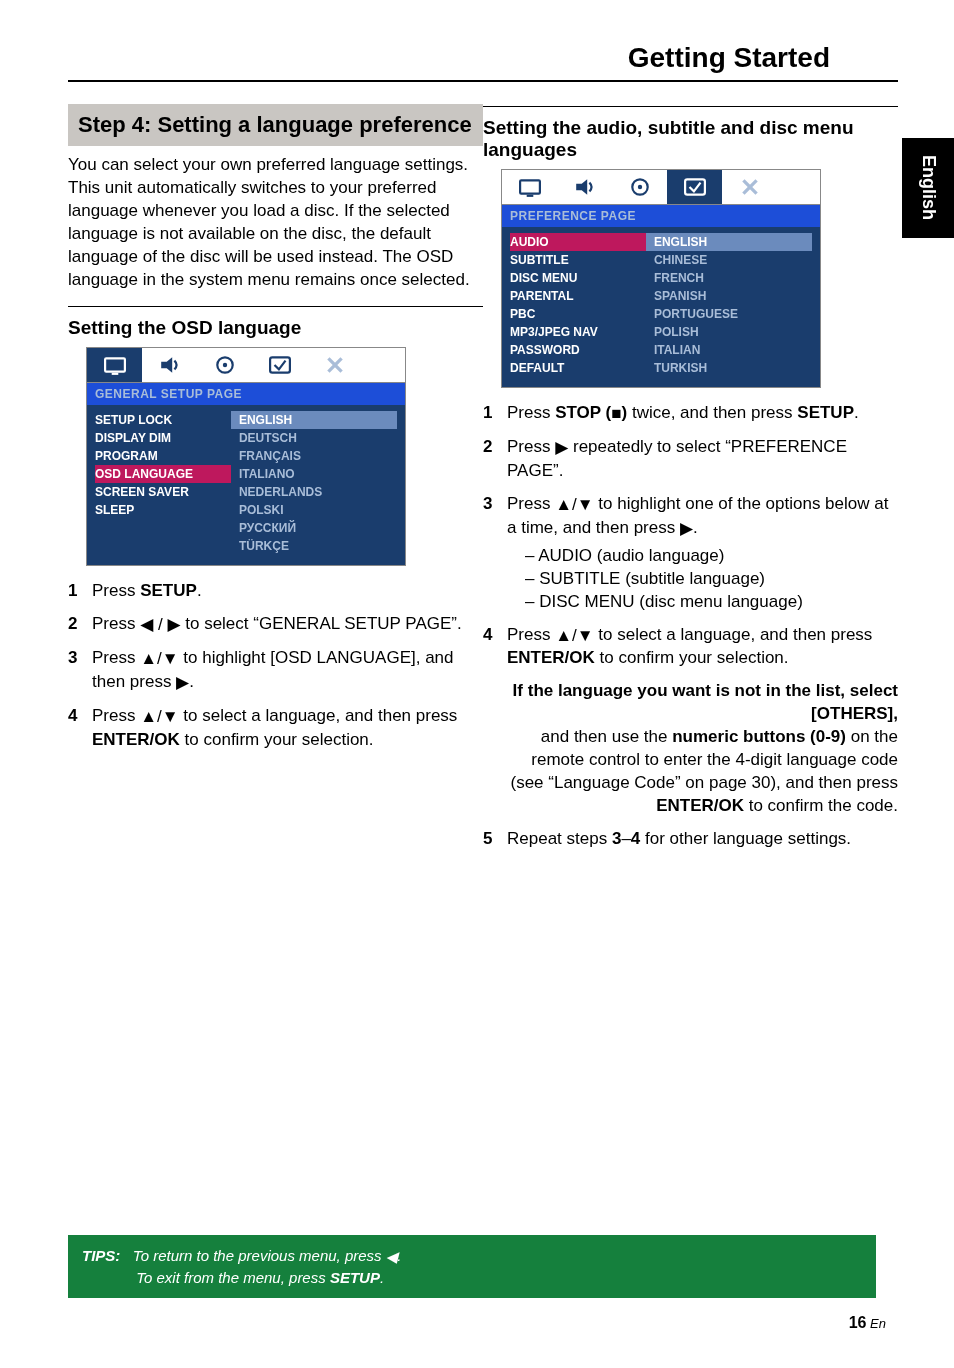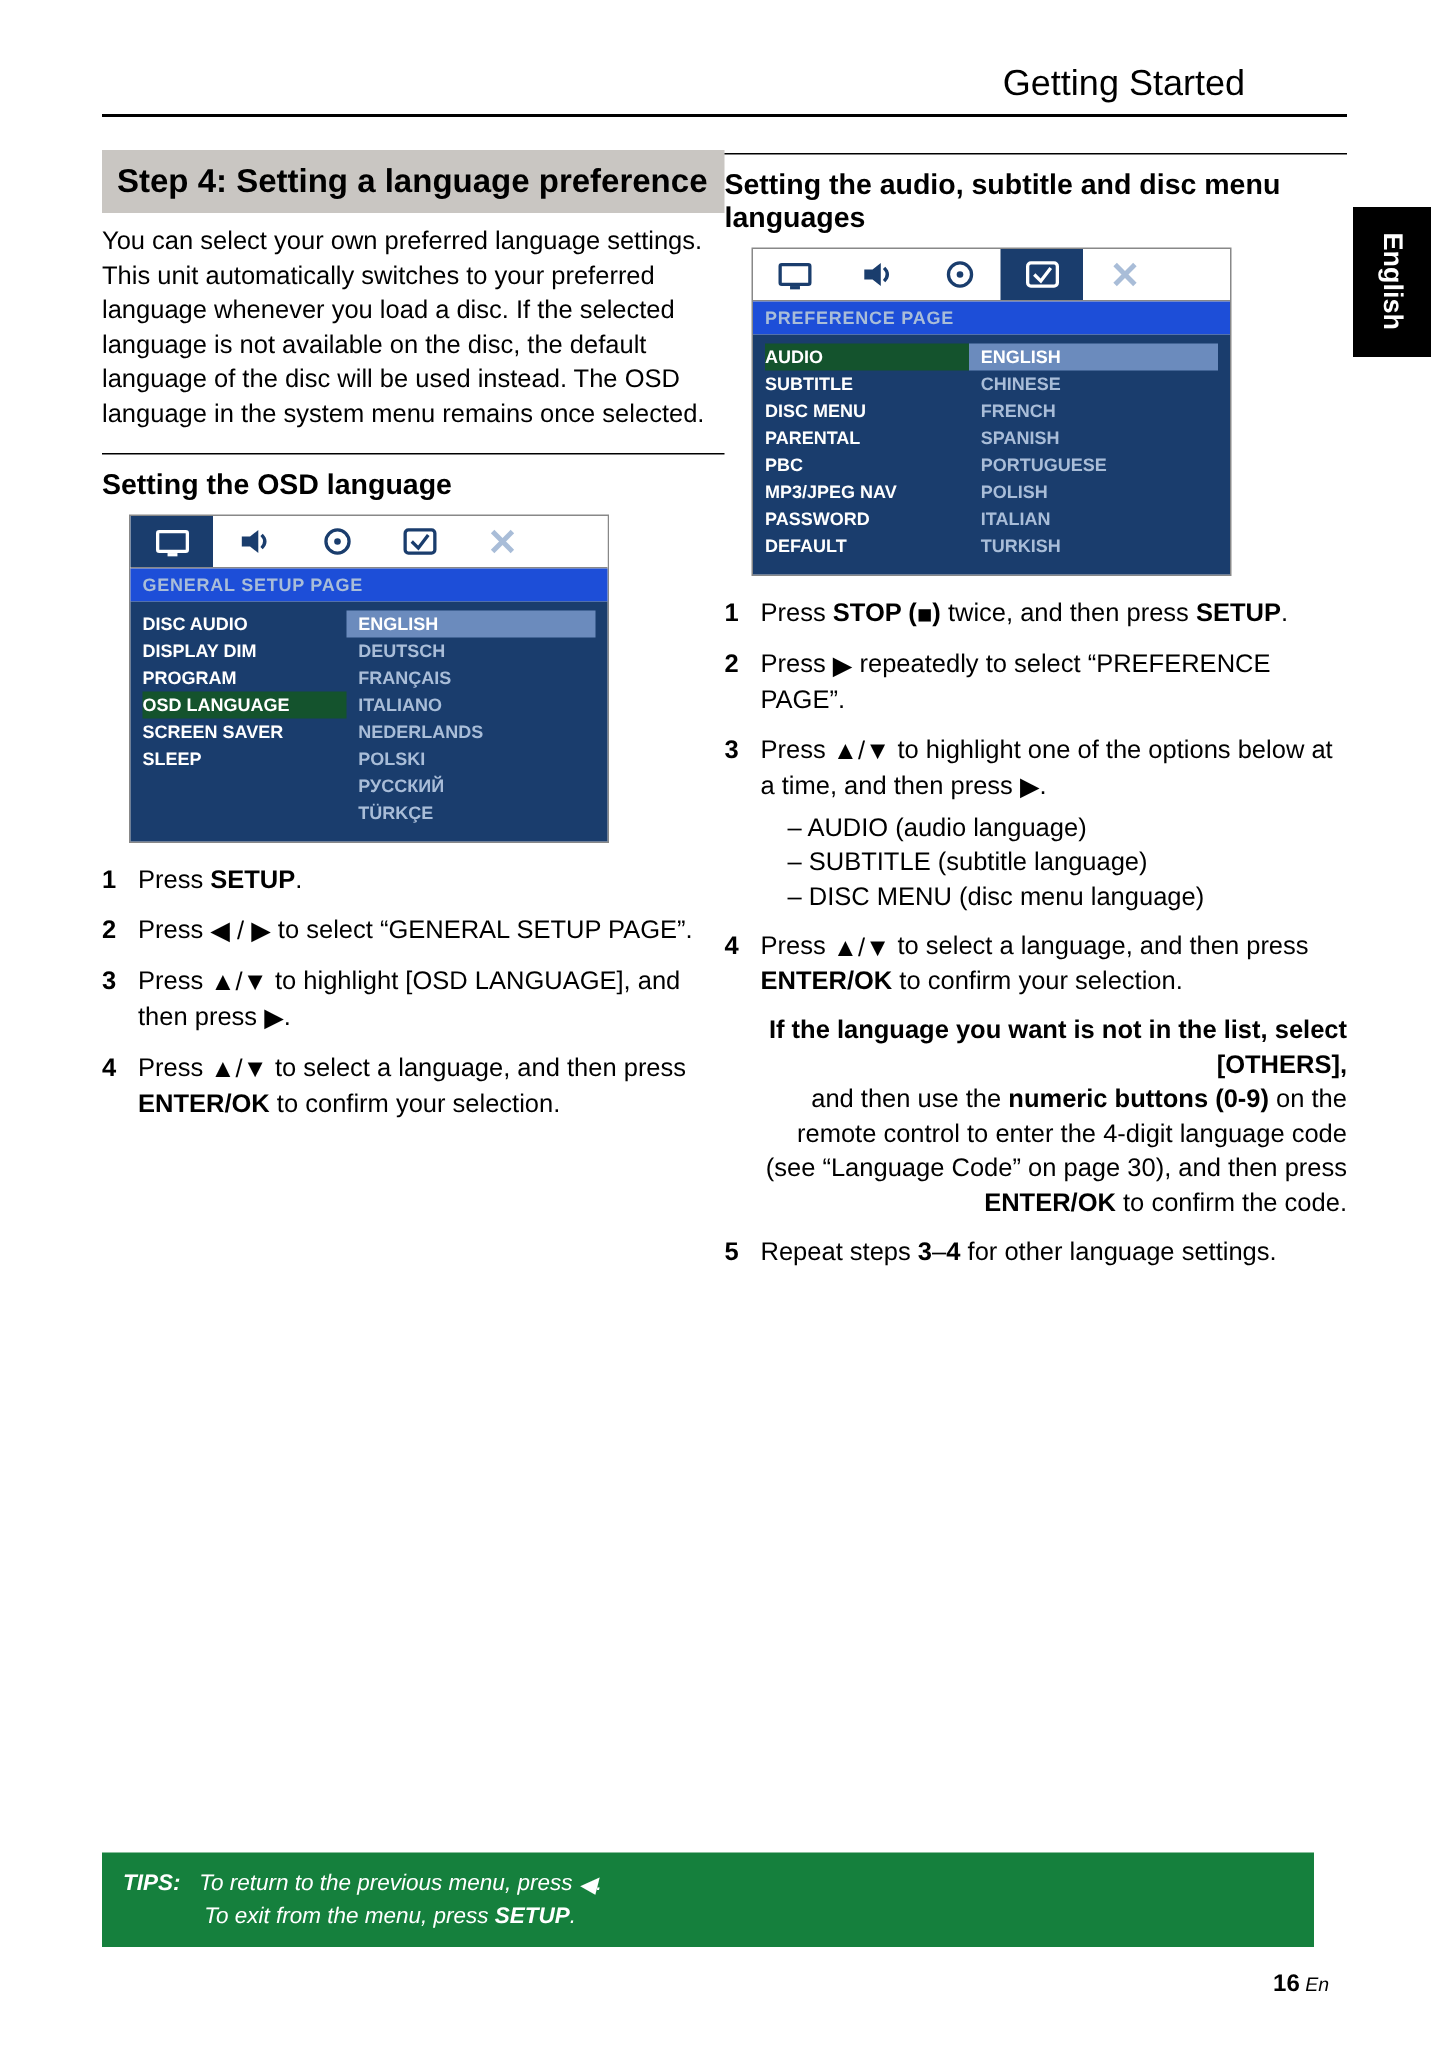--- a/index.html
+++ b/index.html
@@ -1,36 +1,36 @@
 <!DOCTYPE html>
 <html><head>
 <meta charset="utf-8">
 <style>
   * { box-sizing: border-box; margin: 0; padding: 0; }
   html, body { width: 954px; height: 1368px; background: #fff; font-family: Arial, Helvetica, sans-serif; color: #000; }
   .page { position: relative; width: 954px; height: 1368px; padding: 42px 54px 42px 68px; }
-  .top-title { font-size: 24px; font-weight: normal; text-align: right; padding-right: 70px; }
+  .top-title { font-size: 28px; font-weight: bold; text-align: right; padding-right: 70px; }
   .top-rule { border: none; border-top: 2px solid #000; margin: 6px 0 22px 0; width: 830px; }
   .side-tab { position: absolute; right: 0; top: 138px; width: 52px; height: 100px; background: #000; color: #fff; writing-mode: vertical-rl; text-orientation: mixed; font-weight: bold; font-size: 18px; display: flex; align-items: center; justify-content: center; }
   .columns { display: flex; width: 830px; }
   .col { width: 50%; }
   .grey-box { background: #c9c6c2; padding: 8px 10px; font-size: 22px; font-weight: bold; line-height: 1.2; margin-bottom: 8px; }
   .body-text { font-size: 17px; line-height: 1.35; margin-bottom: 14px; }
   .section-title { font-size: 19px; font-weight: bold; margin-top: 10px; margin-bottom: 8px; }
   .section-rule { border: none; border-top: 1.5px solid #000; margin: 2px 0 10px 0; }
   
   .osd { width: 320px; margin: 8px 0 14px 18px; border: 1px solid #888; }
   .osd-tabs { display: flex; align-items: center; background: #fff; border-bottom: 1px solid #888; }
   .osd-tab { width: 55px; height: 34px; display: flex; align-items: center; justify-content: center; }
   .osd-tab.active { background: #1a3d6d; color: #fff; }
   .osd-hdr { background: #1d4ed8; color: #a9bdd8; font-family: Arial, sans-serif; font-size: 12px; font-weight: bold; padding: 4px 8px; letter-spacing: .5px; }
   .osd-body { background: #1a3d6d; color: #fff; font-family: Arial, sans-serif; font-size: 12px; font-weight: bold; padding: 6px 8px 10px 8px; }
   .osd-row { display: flex; }
   .osd-left { width: 45%; padding: 2px 0; color: #fff; }
-  .osd-left.hl { background: #14532d; color: #fff; }
+  .osd-left.hl { background: #be185d; color: #fff; }
   .osd-right { width: 55%; padding: 2px 8px; color: #fff; }
   .osd-right.sel { background: #6b8bbd; color: #fff; }
   .osd-right.dim { color: #a9bdd8; }
   ol { list-style: none; counter-reset: item; padding-left: 0; }
   ol > li { counter-increment: item; position: relative; padding-left: 24px; font-size: 17px; line-height: 1.35; margin-bottom: 10px; }
   ol > li::before { content: counter(item); position: absolute; left: 0; top: 0; font-weight: bold; }
   ol > li ul { list-style: none; padding-left: 18px; margin-top: 4px; }
   ol > li ul li::before { content: "–  "; }
   .note-block { margin-top: 6px; font-size: 17px; line-height: 1.35; padding-left: 24px; }
   .tips-bar { position: absolute; left: 68px; bottom: 70px; width: 808px; background: #15803d; color: #fff; font-style: italic; font-size: 15px; padding: 10px 14px; line-height: 1.4; }
@@ -89,21 +89,21 @@
           <div class="osd-tab">
             <svg class="ic" viewBox="0 0 24 20">
                 <line x1="6" y1="4" x2="18" y2="16" stroke="#a9bdd8" stroke-width="3"></line>
                 <line x1="18" y1="4" x2="6" y2="16" stroke="#a9bdd8" stroke-width="3"></line>
               </svg>
           </div>
         </div>
         <div class="osd-hdr">GENERAL SETUP PAGE</div>
         <div class="osd-body">
           <div class="osd-row">
-              <div class="osd-left">DISC AUDIO</div>
+              <div class="osd-left">SETUP LOCK</div>
               <div class="osd-right sel">ENGLISH</div>
             </div>
           <div class="osd-row">
               <div class="osd-left">DISPLAY DIM</div>
               <div class="osd-right dim">DEUTSCH</div>
             </div>
           <div class="osd-row">
               <div class="osd-left">PROGRAM</div>
               <div class="osd-right dim">FRANÇAIS</div>
             </div>

